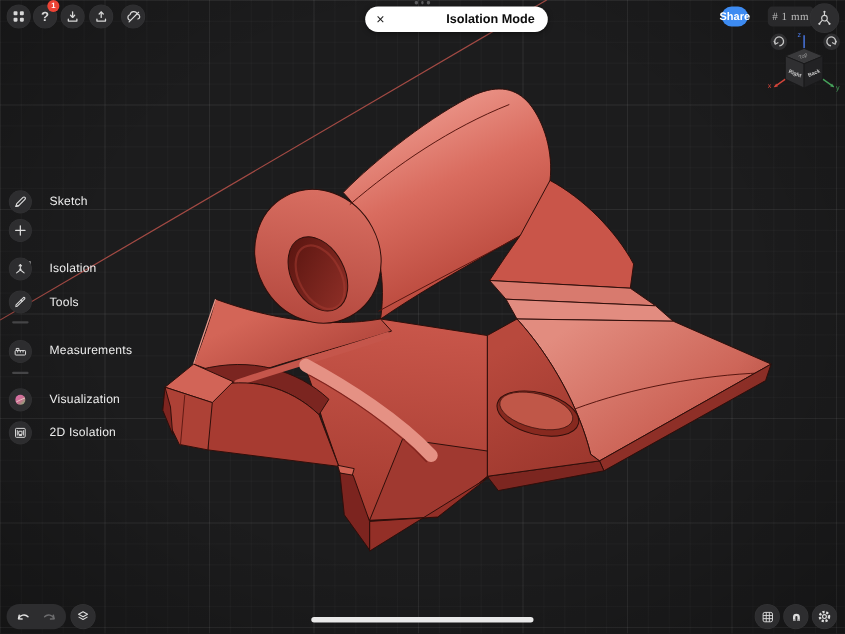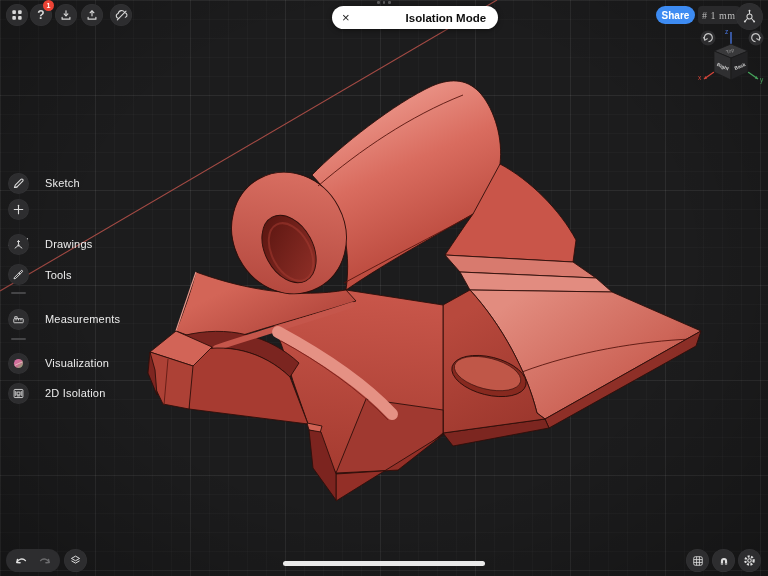--- a/index.html
+++ b/index.html
@@ -36,21 +36,21 @@
   #drag-dots{position:absolute;top:1px;left:377px;display:flex;gap:3px;}
   #drag-dots i{width:2.5px;height:2.5px;border-radius:50%;background:#5c5c5e;display:block;}
   #isolation-pill{
     position:absolute;left:332px;top:6px;height:23px;padding:0 12px 0 10px;border-radius:12px;
     background:#ffffff;display:flex;align-items:center;gap:8px;
     box-shadow:0 1px 5px rgba(0,0,0,0.5);
   }
   #isolation-pill .x{font-size:13px;color:#1b1b1b;font-weight:500;line-height:1;}
   #isolation-pill .lbl{font-size:11.5px;font-weight:bold;color:#0d0d0d;white-space:nowrap;padding-left:48px;}
   #share-btn{
-    position:absolute;left:656px;top:6px;width:39px;height:18px;border-radius:9px;
+    position:absolute;left:656px;top:6px;width:24px;height:18px;border-radius:9px;
     background:#3d8bf2;color:#fff;font-size:10px;font-weight:600;
     display:flex;align-items:center;justify-content:center;
   }
   #grid-size-pill{
     position:absolute;left:698px;top:6px;height:18px;padding:0 4px;border-radius:4px;
     background:#29292b;color:#bdbdbd;font-size:10px;letter-spacing:0.5px;
     display:flex;align-items:center;justify-content:center;font-family:Liberation Serif, serif;
   }
   #gizmo-btn{left:736px;top:3px;width:27px;height:27px;}
   
@@ -290,21 +290,21 @@
 <div class="side-row" style="top:229px;">
   <span class="side-icon">
       <svg width="13" height="13" viewBox="0 0 16 16" fill="none" stroke="#dcdcdc" stroke-width="1.2" stroke-linecap="round" stroke-linejoin="round">
         <circle cx="8" cy="9" r="1.4" fill="#dcdcdc" stroke="none"></circle>
         <path d="M8 7.4 V3.4"></path>
         <path d="M6.6 4.6 L8 3.2 L9.4 4.6"></path>
         <path d="M6.8 10 L3.8 12.4"></path>
         <path d="M9.2 10 L12.2 12.4"></path>
       </svg>
     </span>
-  <span class="side-label">Drawings</span>
+  <span class="side-label">Isolation</span>
 </div>
 <div class="side-row" style="top:259.5px;">
   <span class="side-icon">
       <svg width="13" height="13" viewBox="0 0 16 16" fill="none" stroke="#dcdcdc" stroke-width="1.2" stroke-linecap="round" stroke-linejoin="round">
         <path d="M3 13.2 L4.6 12.8 L10 7.4 L8.6 6 L3.2 11.4 Z"></path>
         <path d="M10 7.4 L12.6 4.8 C13.2 4.2 13.2 3.4 12.6 3.1 L11.8 2.8 L8.6 6"></path>
       </svg>
     </span>
   <span class="side-label">Tools</span>
 </div>

